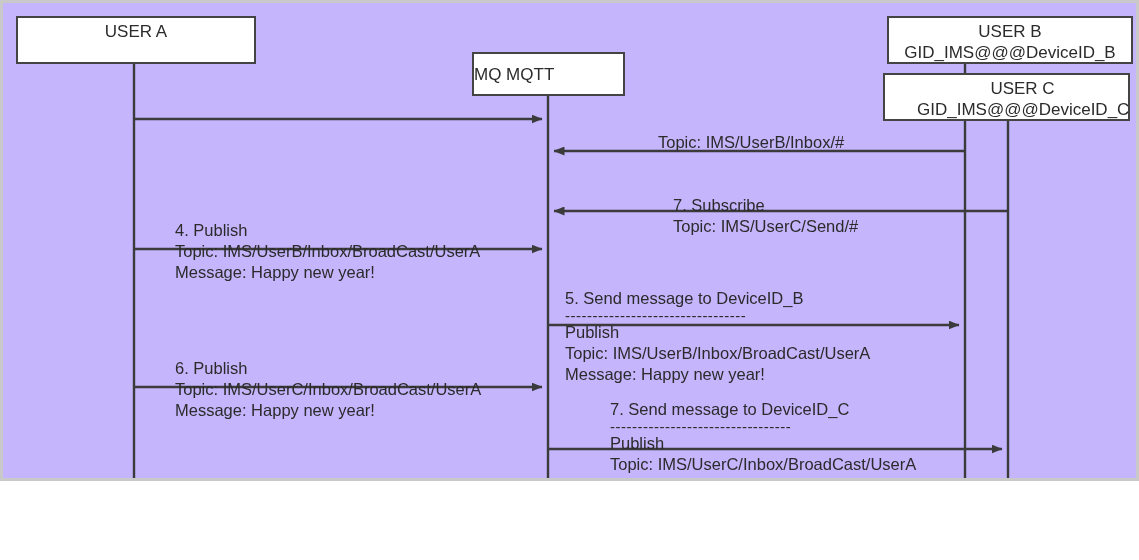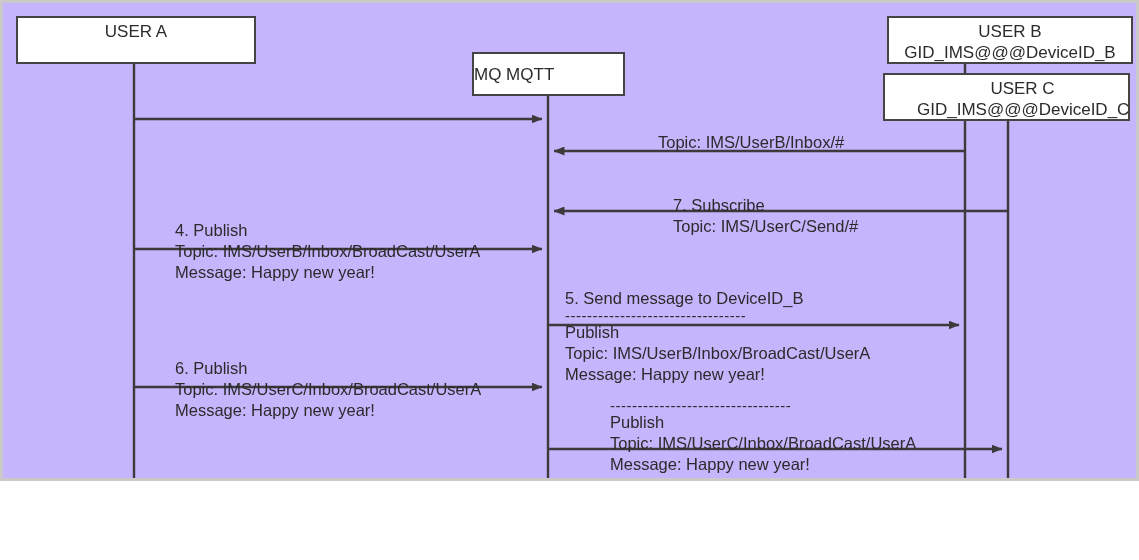--- a/index.html
+++ b/index.html
@@ -151,19 +151,20 @@
     <span class="line">Message: Happy new year!</span>
   </div>
 
   <div class="msg-label" style="left:172px; top:355px;">
     <span class="line">6. Publish</span>
     <span class="line">Topic: IMS/UserC/Inbox/BroadCast/UserA</span>
     <span class="line">Message: Happy new year!</span>
   </div>
 
   <div class="msg-label" style="left:607px; top:396px;">
+    <span class="line">7. Send message to DeviceID_C</span>
     <span class="sep">---------------------------------</span>
     <span class="line">Publish</span>
     <span class="line">Topic: IMS/UserC/Inbox/BroadCast/UserA</span>
     <span class="line">Message: Happy new year!</span>
   </div>
 
 </div>
 
 </body></html>

